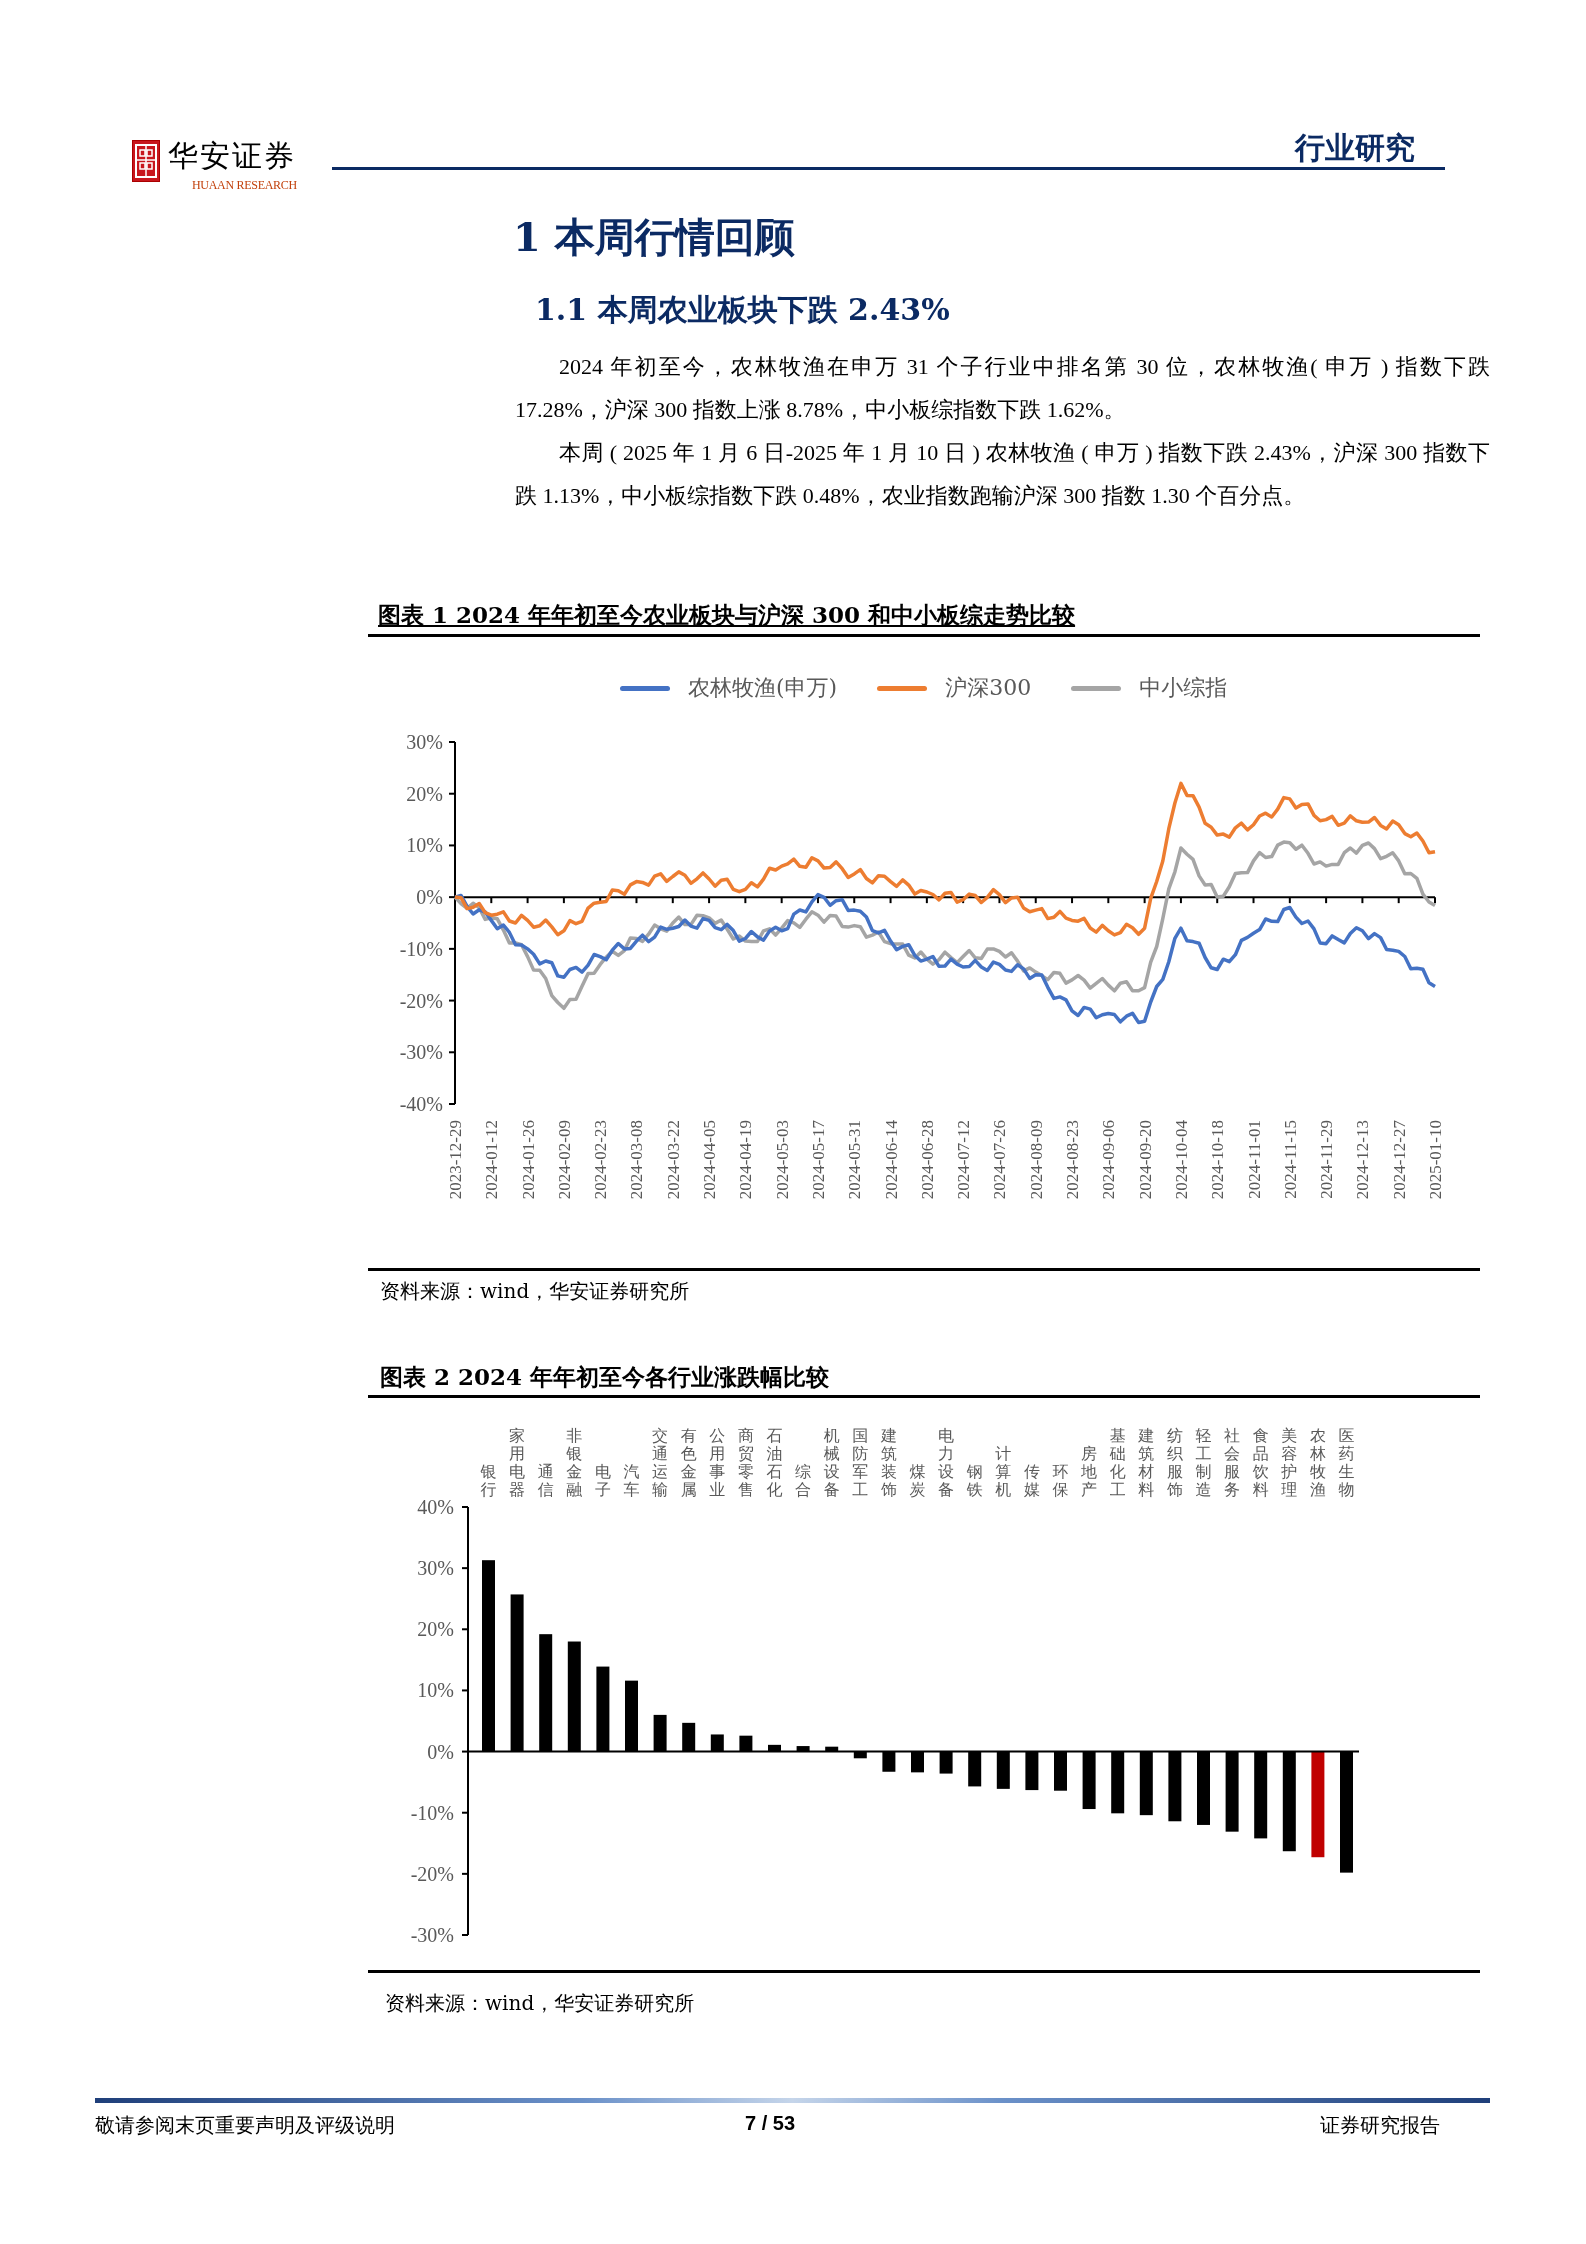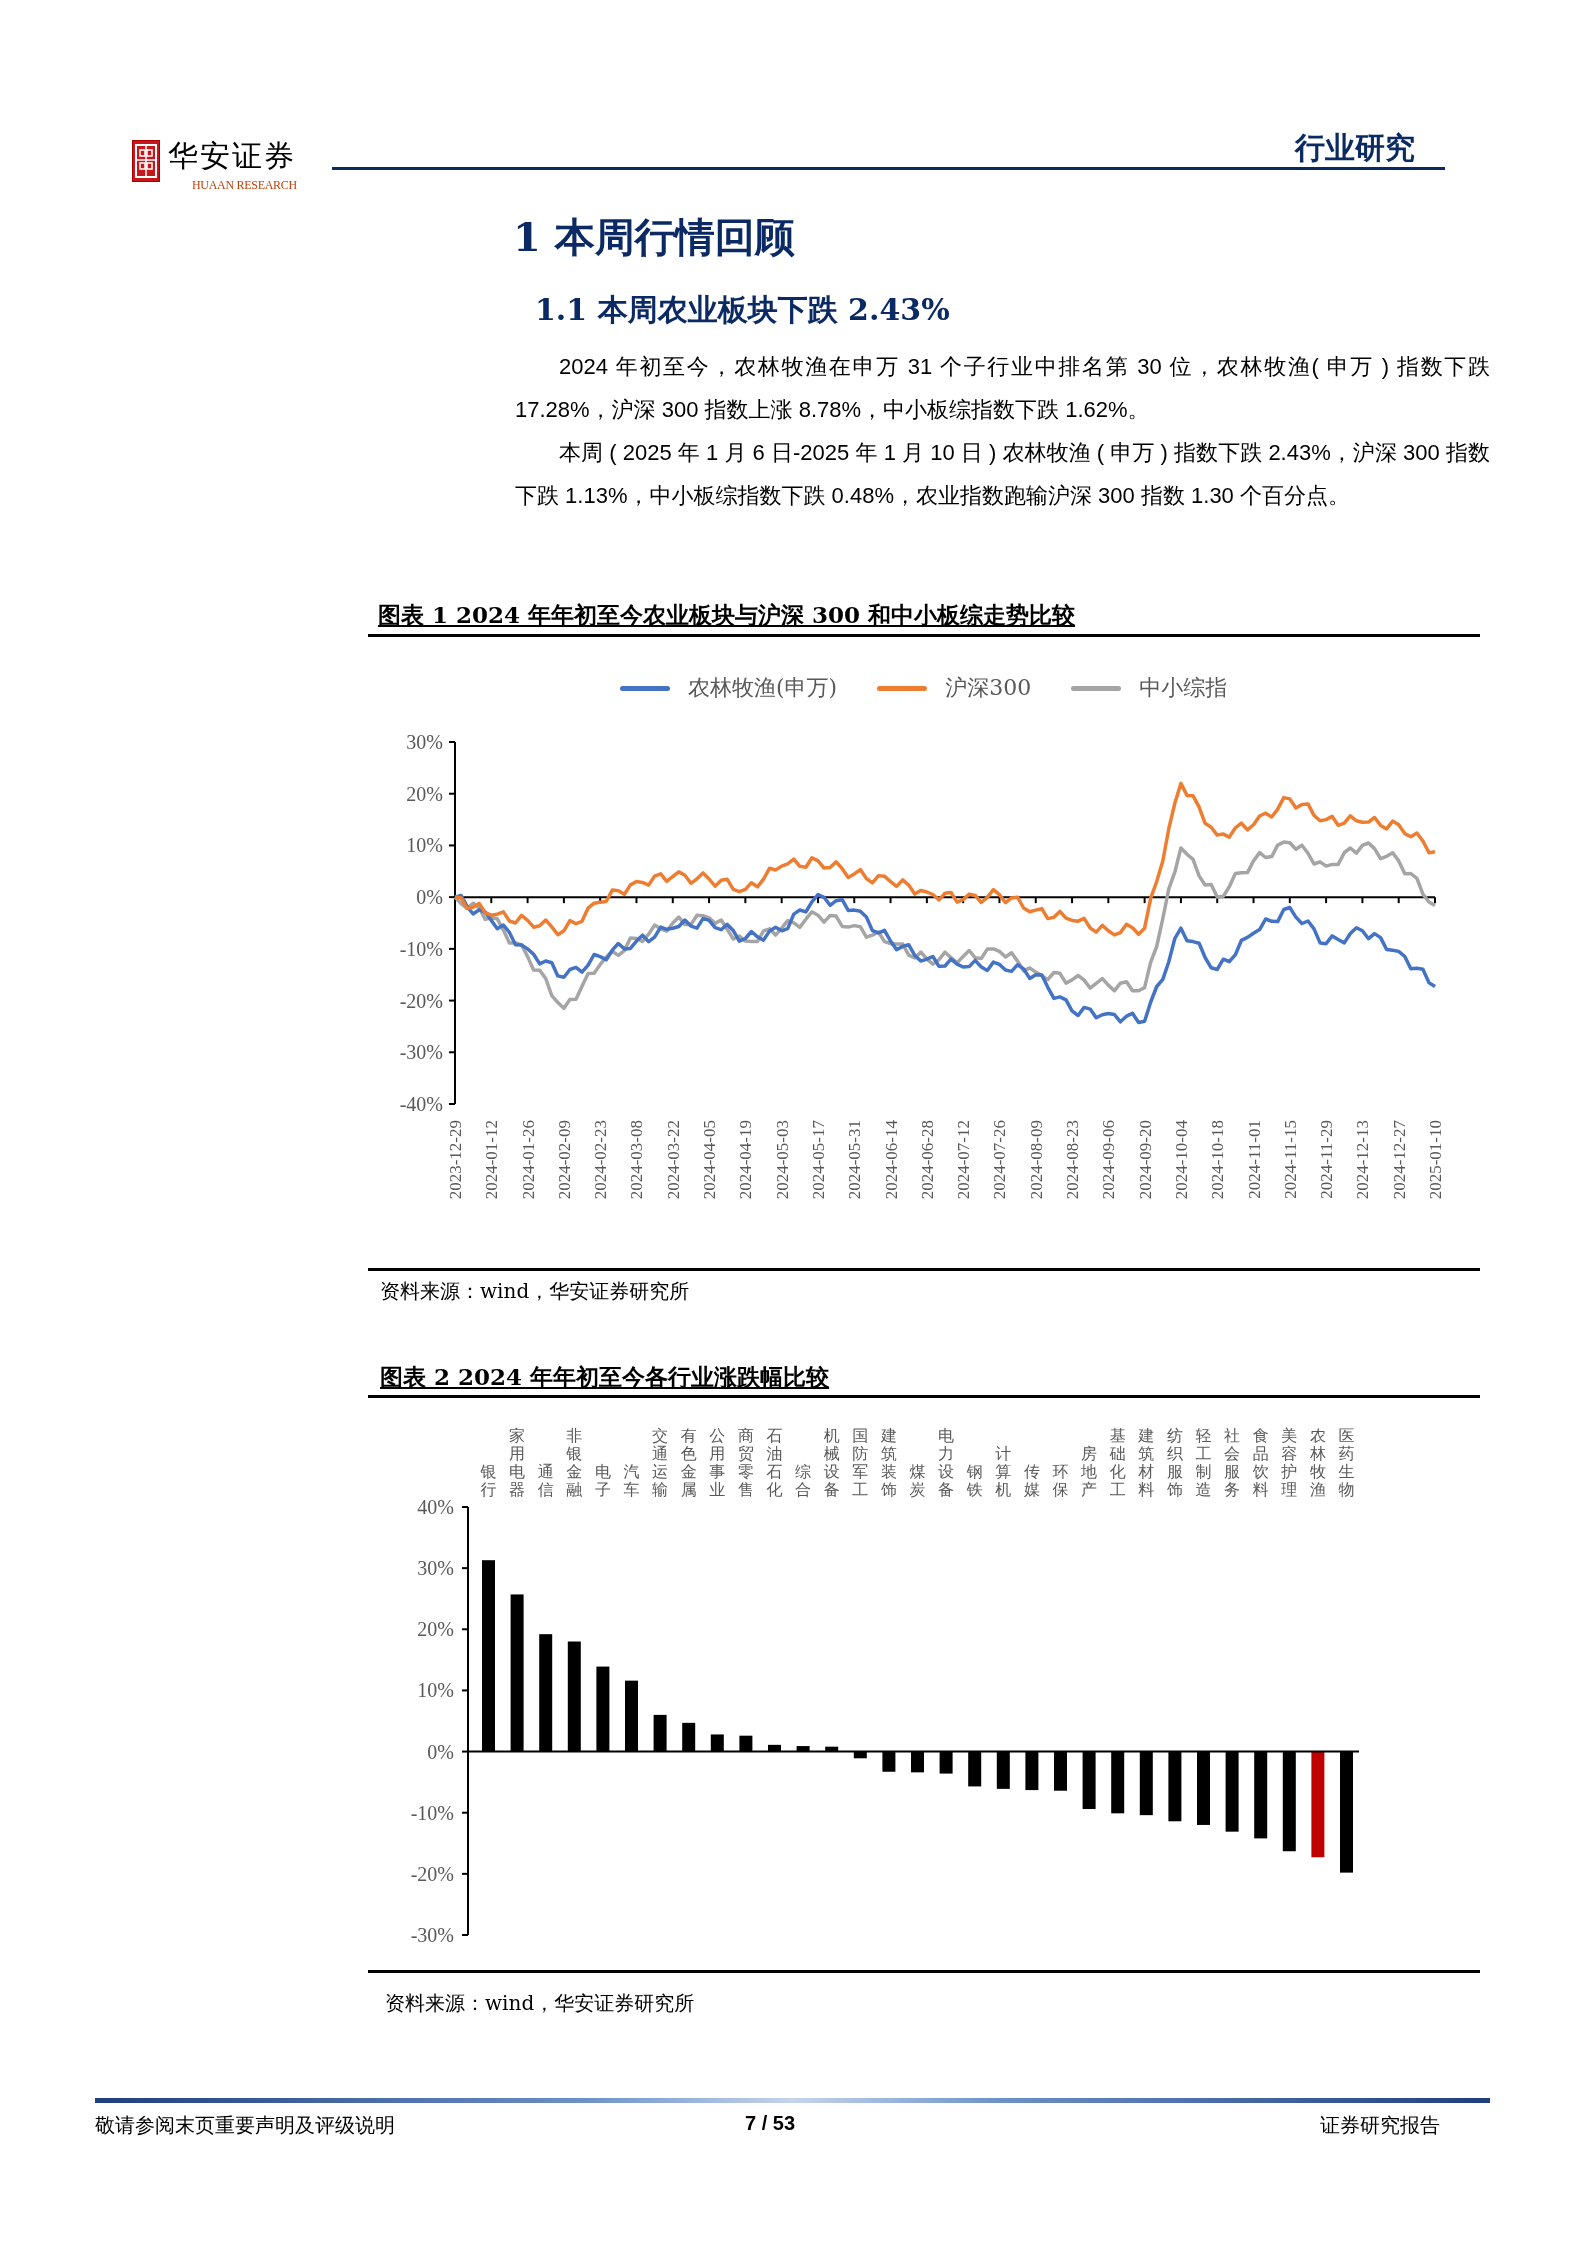--- a/index.html
+++ b/index.html
@@ -5,21 +5,21 @@
   html,body{margin:0;padding:0;background:#fff;}
   body{width:1586px;height:2244px;position:relative;font-family:"Liberation Serif","DejaVu Serif",serif;color:#000;overflow:hidden;}
   .abs{position:absolute;}
   .logo-box{left:132px;top:140px;width:28px;height:42px;background:#c8161d;border:1px solid #a00;box-sizing:border-box;}
   .logo-cn{left:168px;top:136px;font-size:30px;font-family:"DejaVu Serif",serif;letter-spacing:2px;color:#000000;}
   .logo-en{left:192px;top:178px;font-size:12px;color:#c2410c;letter-spacing:-0.3px;}
   .hdr-line{left:332px;top:167px;width:1113px;height:3px;background:#0b2a63;}
   .hdr-tag{left:1295px;top:128px;font-size:30px;color:#0b2a63;font-weight:bold;font-family:"DejaVu Sans",sans-serif;}
   .h1{left:513px;top:210px;font-size:40px;font-weight:bold;color:#0b2a63;font-family:"DejaVu Serif",serif;}
   .h2{left:535px;top:290px;font-size:30px;font-weight:bold;color:#0b2a63;font-family:"DejaVu Serif",serif;}
-  .para{left:515px;width:975px;font-size:22px;line-height:43px;text-indent:44px;text-align:justify;font-family:Liberation Sans, sans-serif;}
+  .para{left:515px;width:975px;font-size:22px;line-height:43px;text-indent:44px;text-align:justify;font-family:Liberation Serif, serif;}
   .fig-title{font-size:23px;font-weight:bold;font-family:"DejaVu Serif",serif;}
   .rule{height:3px;background:#000;}
   .source{font-size:20px;font-family:"DejaVu Serif",serif;}
   .legend{left:620px;top:673px;font-size:22px;color:#595959;display:flex;gap:40px;font-family:"DejaVu Serif",serif;}
   .legend .item{display:flex;align-items:center;gap:18px;}
   .legend .sw{width:50px;height:5px;border-radius:3px;display:inline-block;}
   .footer-bar{left:95px;top:2098px;width:1395px;height:5px;background:linear-gradient(to right,#1f3f7a,#6b91c9 35%,#c5d5ea 50%,#6b91c9 65%,#1f3f7a);}
   .footer-l{left:95px;top:2112px;font-size:20px;font-family:"DejaVu Serif",serif;}
   .footer-c{left:745px;top:2112px;font-size:20px;font-weight:bold;font-family:"Liberation Sans",sans-serif;}
   .footer-r{left:1320px;top:2112px;font-size:20px;font-family:"DejaVu Serif",serif;}
@@ -144,21 +144,21 @@
     <text x="0" y="0" font-size="17" fill="#595959" font-family="DejaVu Sans Mono, monospace" transform="translate(1036.7037037037037,400) rotate(-90)" text-anchor="end">2024-12-27</text>
     <text x="0" y="0" font-size="17" fill="#595959" font-family="DejaVu Sans Mono, monospace" transform="translate(1073,400) rotate(-90)" text-anchor="end">2025-01-10</text>
     <path d="M87.0,177.1 L93.0,183.6 L99.1,188.4 L105.1,183.3 L111.2,187.6 L117.2,199.4 L123.3,197.8 L129.3,198.8 L135.4,210.1 L141.4,222.9 L147.5,222.8 L153.5,224.7 L159.6,236.6 L165.6,250.1 L171.7,250.3 L177.7,258.5 L183.8,275.6 L189.8,282.5 L195.9,288.3 L201.9,279.6 L208.0,279.3 L214.0,266.3 L220.1,253.4 L226.1,253.2 L232.2,244.4 L238.2,237.2 L244.3,231.2 L250.3,235.4 L256.4,230.6 L262.4,217.9 L268.5,218.5 L274.5,221.4 L280.6,214.2 L286.6,205.1 L292.7,208.8 L298.7,211.1 L304.8,203.0 L310.8,197.1 L316.9,204.6 L322.9,204.6 L329.0,195.2 L335.0,195.7 L341.1,197.8 L347.1,203.4 L353.2,200.0 L359.2,209.2 L365.3,219.0 L371.3,216.0 L377.4,221.1 L383.4,221.6 L389.5,221.5 L395.5,210.8 L401.6,208.8 L407.6,215.1 L413.7,208.2 L419.7,200.6 L425.8,202.8 L431.8,207.4 L437.9,199.2 L443.9,191.8 L450.0,195.2 L456.0,202.1 L462.1,195.5 L468.1,196.1 L474.2,206.4 L480.2,207.1 L486.3,205.6 L492.3,206.7 L498.4,217.2 L504.4,215.1 L510.5,212.0 L516.5,221.7 L522.6,223.7 L528.6,223.9 L534.7,224.1 L540.7,235.1 L546.8,237.9 L552.8,232.0 L558.9,239.2 L564.9,244.1 L571.0,239.6 L577.0,232.2 L583.0,237.6 L589.1,242.7 L595.1,236.6 L601.2,230.5 L607.2,237.8 L613.3,238.5 L619.3,229.1 L625.4,228.9 L631.4,231.4 L637.5,237.0 L643.5,232.8 L649.6,241.1 L655.6,250.9 L661.7,247.9 L667.7,252.1 L673.8,255.6 L679.8,259.6 L685.9,252.5 L691.9,253.3 L698.0,263.1 L704.0,259.9 L710.1,255.5 L716.1,260.1 L722.2,268.1 L728.2,263.4 L734.3,258.5 L740.3,265.1 L746.4,270.8 L752.4,263.2 L758.5,261.8 L764.5,270.7 L770.6,270.8 L776.6,267.6 L782.7,242.1 L788.7,226.5 L794.8,198.7 L800.8,168.9 L806.9,151.8 L812.9,128.0 L819.0,134.2 L825.0,139.4 L831.1,155.9 L837.1,165.0 L843.2,164.6 L849.2,177.1 L855.3,176.3 L861.3,166.8 L867.4,153.4 L873.4,152.7 L879.5,152.6 L885.5,140.9 L891.6,132.6 L897.6,137.5 L903.7,136.6 L909.7,125.1 L915.8,122.1 L921.8,122.8 L927.9,129.3 L933.9,125.2 L940.0,133.3 L946.0,144.0 L952.1,141.9 L958.1,146.1 L964.2,144.4 L970.2,144.4 L976.3,132.7 L982.3,128.0 L988.4,133.1 L994.4,125.4 L1000.5,123.0 L1006.5,128.6 L1012.6,138.7 L1018.6,136.3 L1024.7,132.7 L1030.7,140.9 L1036.8,153.8 L1042.8,153.5 L1048.9,158.4 L1054.9,174.2 L1061.0,182.0 L1067.0,185.5" fill="none" stroke="#a5a5a5" stroke-width="3.5" stroke-linejoin="round"></path>
     <path d="M87.0,177.1 L93.0,175.4 L99.1,186.4 L105.1,194.0 L111.2,189.8 L117.2,192.0 L123.3,200.4 L129.3,208.7 L135.4,205.0 L141.4,212.4 L147.5,224.8 L153.5,225.0 L159.6,228.9 L165.6,234.2 L171.7,243.9 L177.7,241.0 L183.8,242.8 L189.8,255.9 L195.9,257.3 L201.9,249.5 L208.0,247.4 L214.0,252.1 L220.1,245.2 L226.1,234.5 L232.2,236.6 L238.2,239.7 L244.3,230.2 L250.3,223.5 L256.4,228.9 L262.4,228.4 L268.5,221.1 L274.5,215.2 L280.6,221.6 L286.6,217.1 L292.7,207.1 L298.7,209.3 L304.8,208.2 L310.8,206.5 L316.9,200.0 L322.9,206.1 L329.0,208.1 L335.0,198.6 L341.1,200.4 L347.1,207.7 L353.2,209.7 L359.2,204.4 L365.3,210.6 L371.3,221.1 L377.4,218.5 L383.4,211.5 L389.5,216.9 L395.5,220.1 L401.6,210.9 L407.6,207.2 L413.7,210.8 L419.7,208.6 L425.8,194.1 L431.8,190.0 L437.9,191.9 L443.9,181.9 L450.0,174.6 L456.0,177.3 L462.1,185.3 L468.1,180.7 L474.2,179.7 L480.2,190.4 L486.3,190.1 L492.3,191.2 L498.4,197.0 L504.4,210.6 L510.5,212.9 L516.5,210.4 L522.6,221.1 L528.6,229.8 L534.7,226.4 L540.7,224.7 L546.8,235.4 L552.8,241.1 L558.9,239.2 L564.9,236.5 L571.0,246.3 L577.0,246.0 L583.0,239.1 L589.1,244.1 L595.1,247.0 L601.2,246.6 L607.2,240.4 L613.3,247.0 L619.3,250.5 L625.4,242.1 L631.4,244.4 L637.5,250.0 L643.5,251.4 L649.6,244.7 L655.6,248.9 L661.7,258.4 L667.7,254.7 L673.8,255.1 L679.8,267.3 L685.9,278.4 L691.9,276.9 L698.0,279.8 L704.0,290.9 L710.1,295.5 L716.1,287.4 L722.2,289.1 L728.2,297.8 L734.3,294.8 L740.3,293.5 L746.4,294.5 L752.4,301.8 L758.5,296.2 L764.5,293.3 L770.6,302.5 L776.6,301.3 L782.7,282.0 L788.7,266.5 L794.8,259.4 L800.8,241.7 L806.9,218.3 L812.9,208.2 L819.0,220.7 L825.0,221.6 L831.1,223.3 L837.1,237.5 L843.2,247.8 L849.2,249.5 L855.3,239.2 L861.3,241.7 L867.4,234.7 L873.4,220.4 L879.5,217.4 L885.5,213.3 L891.6,209.6 L897.6,199.0 L903.7,201.3 L909.7,201.6 L915.8,189.5 L921.8,187.5 L927.9,197.1 L933.9,203.5 L940.0,201.0 L946.0,208.9 L952.1,222.9 L958.1,223.7 L964.2,215.9 L970.2,219.5 L976.3,222.9 L982.3,213.5 L988.4,207.7 L994.4,210.8 L1000.5,218.7 L1006.5,213.6 L1012.6,217.6 L1018.6,229.5 L1024.7,230.2 L1030.7,231.4 L1036.8,236.5 L1042.8,248.8 L1048.9,248.3 L1054.9,249.3 L1061.0,262.8 L1067.0,266.5" fill="none" stroke="#4472c4" stroke-width="3.5" stroke-linejoin="round"></path>
     <path d="M87.0,177.1 L93.0,177.7 L99.1,188.6 L105.1,187.2 L111.2,183.5 L117.2,192.7 L123.3,195.2 L129.3,194.2 L135.4,191.9 L141.4,201.0 L147.5,203.0 L153.5,195.3 L159.6,200.4 L165.6,207.2 L171.7,205.7 L177.7,200.0 L183.8,206.9 L189.8,214.7 L195.9,210.8 L201.9,200.6 L208.0,203.7 L214.0,201.3 L220.1,188.1 L226.1,183.2 L232.2,182.3 L238.2,181.5 L244.3,170.1 L250.3,170.7 L256.4,174.2 L262.4,164.9 L268.5,161.6 L274.5,162.4 L280.6,165.1 L286.6,156.1 L292.7,153.8 L298.7,161.4 L304.8,156.5 L310.8,151.9 L316.9,155.2 L322.9,163.3 L329.0,158.8 L335.0,152.9 L341.1,159.0 L347.1,166.2 L353.2,160.3 L359.2,159.3 L365.3,169.4 L371.3,171.7 L377.4,169.4 L383.4,162.7 L389.5,166.9 L395.5,159.2 L401.6,148.2 L407.6,150.0 L413.7,146.1 L419.7,143.8 L425.8,139.1 L431.8,146.3 L437.9,147.2 L443.9,137.8 L450.0,140.9 L456.0,148.0 L462.1,147.5 L468.1,141.9 L474.2,148.7 L480.2,157.4 L486.3,153.9 L492.3,149.6 L498.4,158.5 L504.4,162.8 L510.5,155.7 L516.5,156.2 L522.6,161.6 L528.6,166.4 L534.7,159.9 L540.7,165.1 L546.8,174.1 L552.8,170.5 L558.9,172.0 L564.9,174.5 L571.0,179.9 L577.0,173.3 L583.0,172.4 L589.1,182.2 L595.1,179.7 L601.2,174.1 L607.2,175.5 L613.3,182.5 L619.3,177.4 L625.4,169.7 L631.4,174.6 L637.5,182.7 L643.5,177.9 L649.6,177.2 L655.6,188.0 L661.7,191.8 L667.7,190.1 L673.8,188.6 L679.8,198.6 L685.9,197.2 L691.9,191.4 L698.0,198.2 L704.0,200.4 L710.1,201.2 L716.1,198.4 L722.2,208.0 L728.2,212.1 L734.3,205.4 L740.3,210.8 L746.4,214.9 L752.4,212.6 L758.5,204.2 L764.5,207.7 L770.6,214.3 L776.6,208.2 L782.7,178.4 L788.7,161.5 L794.8,141.0 L800.8,108.7 L806.9,83.0 L812.9,63.4 L819.0,75.4 L825.0,75.7 L831.1,87.1 L837.1,103.3 L843.2,107.2 L849.2,115.1 L855.3,114.1 L861.3,117.1 L867.4,107.8 L873.4,103.2 L879.5,109.9 L885.5,104.7 L891.6,96.0 L897.6,93.2 L903.7,97.0 L909.7,89.1 L915.8,77.6 L921.8,78.9 L927.9,88.0 L933.9,84.4 L940.0,83.9 L946.0,95.4 L952.1,100.7 L958.1,99.6 L964.2,96.4 L970.2,105.3 L976.3,103.2 L982.3,95.9 L988.4,100.8 L994.4,102.2 L1000.5,102.1 L1006.5,97.5 L1012.6,105.4 L1018.6,108.9 L1024.7,101.1 L1030.7,104.7 L1036.8,113.6 L1042.8,116.8 L1048.9,113.1 L1054.9,121.0 L1061.0,132.8 L1067.0,131.7" fill="none" stroke="#ed7d31" stroke-width="3.5" stroke-linejoin="round"></path>
   </svg>
 
 <div class="abs rule" style="left:368px;top:1268px;width:1112px;"></div>
 <div class="abs source" style="left:380px;top:1278px;">资料来源：wind，华安证券研究所</div>
 
-<div class="abs fig-title" style="left:380px;top:1362px;text-decoration:underline;">图表 2 2024 年年初至今各行业涨跌幅比较</div>
+<div class="abs fig-title" style="left:380px;top:1362px;">图表 2 2024 年年初至今各行业涨跌幅比较</div>
 <div class="abs rule" style="left:368px;top:1395px;width:1112px;"></div>
 
 <svg class="abs" id="bar-chart" style="left:368px;top:1405px;" width="1112" height="560">
     <line x1="100" y1="102" x2="100" y2="530" stroke="#000" stroke-width="2"></line>
     <line x1="94" y1="102" x2="100" y2="102" stroke="#000" stroke-width="2"></line>
     <text x="86" y="109" text-anchor="end" font-size="20" fill="#595959">40%</text>
     <line x1="94" y1="163.14285714285714" x2="100" y2="163.14285714285714" stroke="#000" stroke-width="2"></line>
     <text x="86" y="170.14285714285714" text-anchor="end" font-size="20" fill="#595959">30%</text>
     <line x1="94" y1="224.28571428571428" x2="100" y2="224.28571428571428" stroke="#000" stroke-width="2"></line>
     <text x="86" y="231.28571428571428" text-anchor="end" font-size="20" fill="#595959">20%</text>

